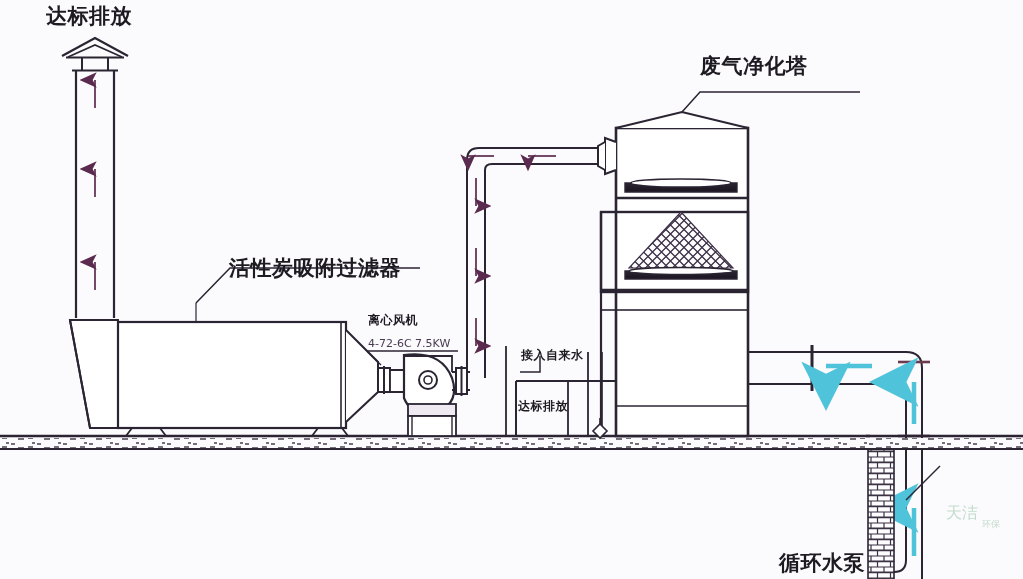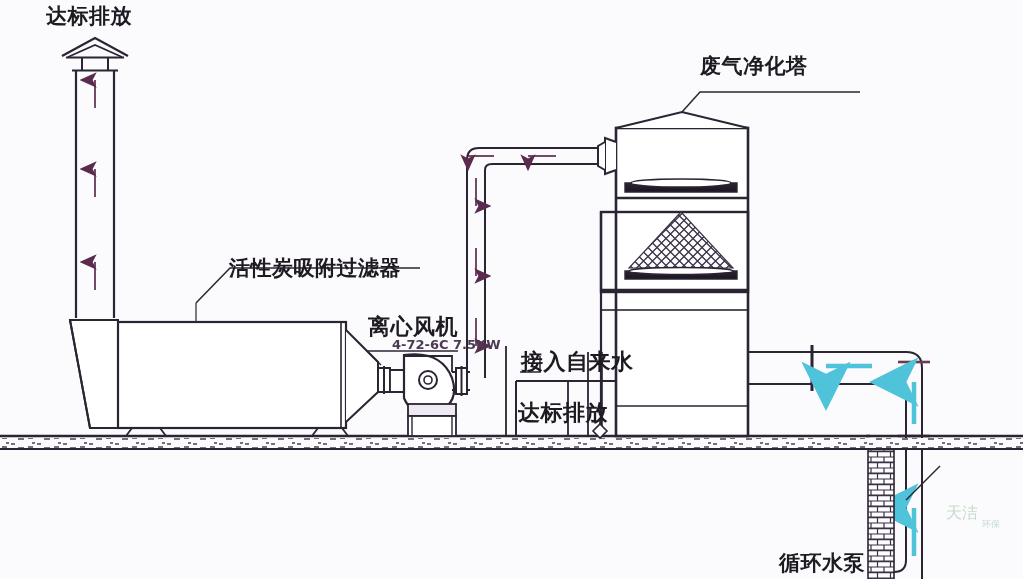--- a/index.html
+++ b/index.html
@@ -22,27 +22,26 @@
   }
   .lbl {
     position: absolute;
     font-family: "DejaVu Sans", "Liberation Sans", sans-serif;
     font-weight: bold;
     color: #1d1a22;
     white-space: nowrap;
     letter-spacing: 0.5px;
   }
   .lbl-main { font-size: 21px; }
-  .lbl-mid  { font-size: 22px; }
+  .lbl-mid  { font-size: 12px; }
   .lbl-spec {
-    font-size: 13px;
-    font-weight: bold;
+    font-size: 11px;
+    font-weight: normal;
     color: #4a3a52;
     letter-spacing: 0px;
-    margin-left: 24px;
   }
   .wm {
     position: absolute;
     color: #b9d8c6;
     font-size: 16px;
     font-weight: normal;
     opacity: 0.85;
     white-space: nowrap;
   }
   .wm-s { font-size: 9px; font-weight: normal; }

